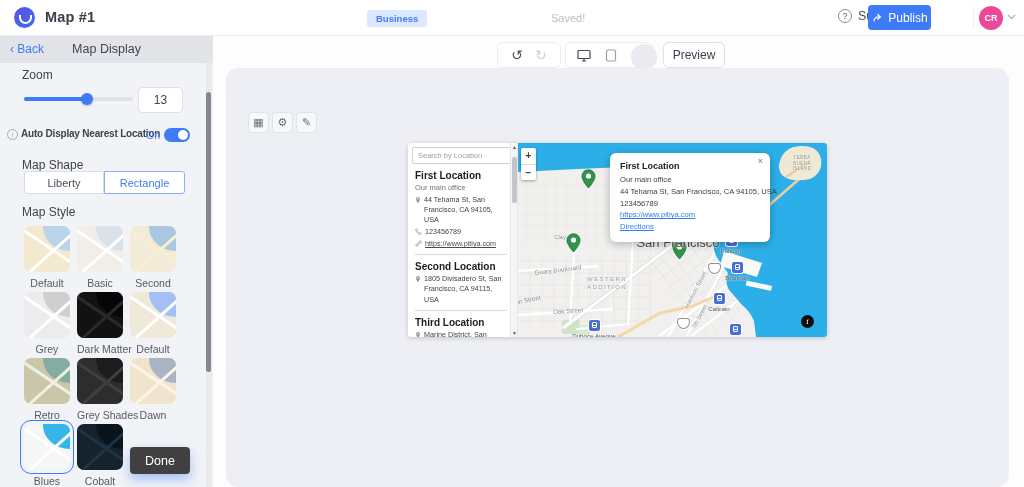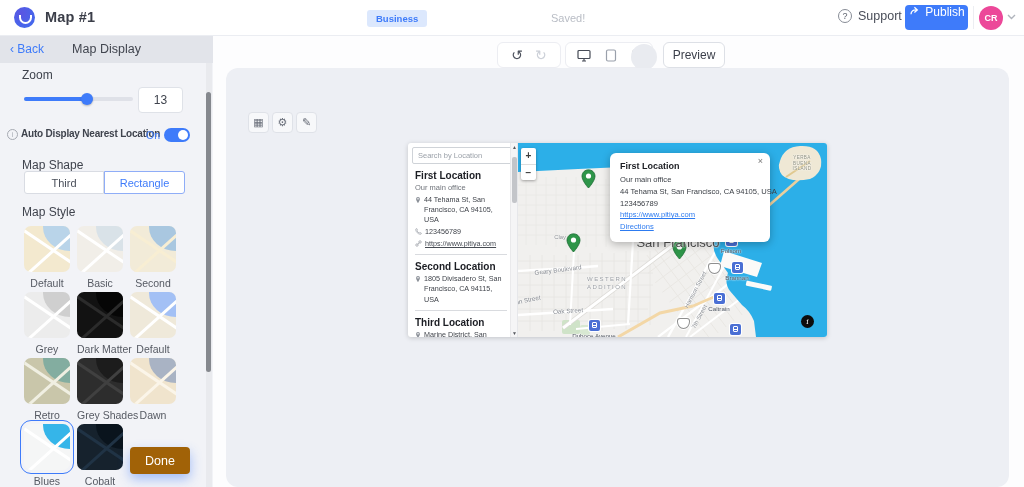--- a/index.html
+++ b/index.html
@@ -14,22 +14,22 @@
   .logo::after { content:""; position:absolute; left:5px; top:8px; width:9px; height:7px;
     border:2px solid #fff; border-top:none; border-radius:0 0 8px 8px; }
   #map-title { position:absolute; left:45px; top:9px; font-size:14.5px; color:#3b3e49; font-weight:bold; letter-spacing:.2px; }
   .badge { position:absolute; left:367px; top:10px; background:#dce8fd; color:#3e7bfa;
     font-size:9.5px; font-weight:bold; padding:3px 9px; border-radius:3px; }
   #saved { position:absolute; left:551px; top:12px; font-size:11px; color:#b9bdc5; }
   .support { position:absolute; left:838px; top:9px; display:flex; gap:6px; align-items:center;
     font-size:12.5px; color:#4a4e59; cursor:pointer; }
   .q-ico { width:14px; height:14px; border:1.2px solid #878c96; border-radius:50%;
     font-size:9px; color:#5a5f6a; display:flex; align-items:center; justify-content:center; }
-  .publish { position:absolute; left:905px; top:5px; width:63px; height:25px; background:#3e7bfa;
-    border:none; border-radius:4px; color:#fff; font-size:12px; display:flex; align-items:flex-start;
+  .publish { position:absolute; left:868px; top:5px; width:63px; height:25px; background:#3e7bfa;
+    border:none; border-radius:4px; color:#fff; font-size:12px; display:flex; align-items:center;
     justify-content:center; gap:5px; cursor:pointer; }
   .tb-divider { position:absolute; left:973px; top:6px; width:1px; height:23px; background:#eceef2; }
   .avatar { position:absolute; left:979px; top:6px; width:24px; height:24px; border-radius:50%;
     background:#ec4899; color:#fff; font-size:9px; font-weight:bold; display:flex;
     align-items:center; justify-content:center; }
   .caret { position:absolute; left:1007px; top:14px; }
 
   
   #sidebar { position:absolute; left:0; top:36px; width:213px; height:451px; background:#f2f3f7; z-index:20; }
   #sb-header { position:absolute; left:0; top:0; width:213px; height:27px; background:#e2e4ea; }
@@ -64,21 +64,21 @@
     background:var(--land); }
   .tile-thumb .water { position:absolute; top:-7px; right:-9px; width:36px; height:32px;
     background:var(--water); border-radius:0 0 0 75%; }
   .tile-thumb .r1 { position:absolute; left:-12px; top:20px; width:74px; height:3px;
     background:var(--road); transform:rotate(34deg); }
   .tile-thumb .r2 { position:absolute; left:-12px; top:27px; width:74px; height:2.5px;
     background:var(--road); transform:rotate(-42deg); }
   .tile-cell.selected .tile-thumb { outline:1.5px solid #3e7bfa; outline-offset:3px; }
   .tile-label { margin-top:5px; height:12px; text-align:center; font-size:10.5px; color:#565a63;
     white-space:nowrap; }
-  #done-btn { position:absolute; left:130px; top:411px; width:60px; height:27px; background:#a16207;
+  #done-btn { position:absolute; left:130px; top:411px; width:60px; height:27px; background:#404040;
     color:#fff; border:none; border-radius:4px; font-size:12.5px; cursor:pointer;
     box-shadow:0 5px 12px rgba(62,123,250,.45); z-index:5; font-family:"Liberation Sans", sans-serif; }
   #sb-scroll { position:absolute; right:1px; top:27px; bottom:0; width:6px; background:#e9eaee; }
   #sb-thumb { position:absolute; right:1.5px; top:29px; width:5px; height:280px; background:#85888e; border-radius:3px; }
 
   
   #main { position:absolute; left:213px; top:36px; right:0; bottom:0; background:#fdfdfe; }
   .tool-group { position:absolute; top:6px; height:26px; background:#fff; border:1px solid #ecedf2;
     border-radius:6px; display:flex; align-items:center; }
   #undo-group { left:284px; width:64px; justify-content:center; gap:12px; }
@@ -185,21 +185,21 @@
     <div class="slider-thumb" id="zoom-thumb" style="left: calc(58% - 6px);"></div>
   </div>
   <input id="zoom-value" value="13" style="">
 
   <span class="info-ico">i</span>
   <span id="auto-label">Auto Display Nearest Location</span>
   <span id="on-label">On</span>
   <span class="toggle"></span>
 
   <span class="sb-label" id="shape-label">Map Shape</span>
-  <button class="shape-btn" style="left:24px;width:80px;border-radius:3px 0 0 3px;">Third</button>
+  <button class="shape-btn" style="left:24px;width:80px;border-radius:3px 0 0 3px;">Liberty</button>
   <button class="shape-btn sel" style="left:104px;width:81px;border-radius:0 3px 3px 0;">Rectangle</button>
 
   <span class="sb-label" id="style-label">Map Style</span>
   <div id="style-grid">
       <div class="tile-cell">
         <div class="tile-thumb" style="--land: #f3e9cf; --water: #b9d4e9; --road: #ffffff;">
           <i class="water"></i>
           <i class="r1"></i>
           <i class="r2"></i>
         </div>

